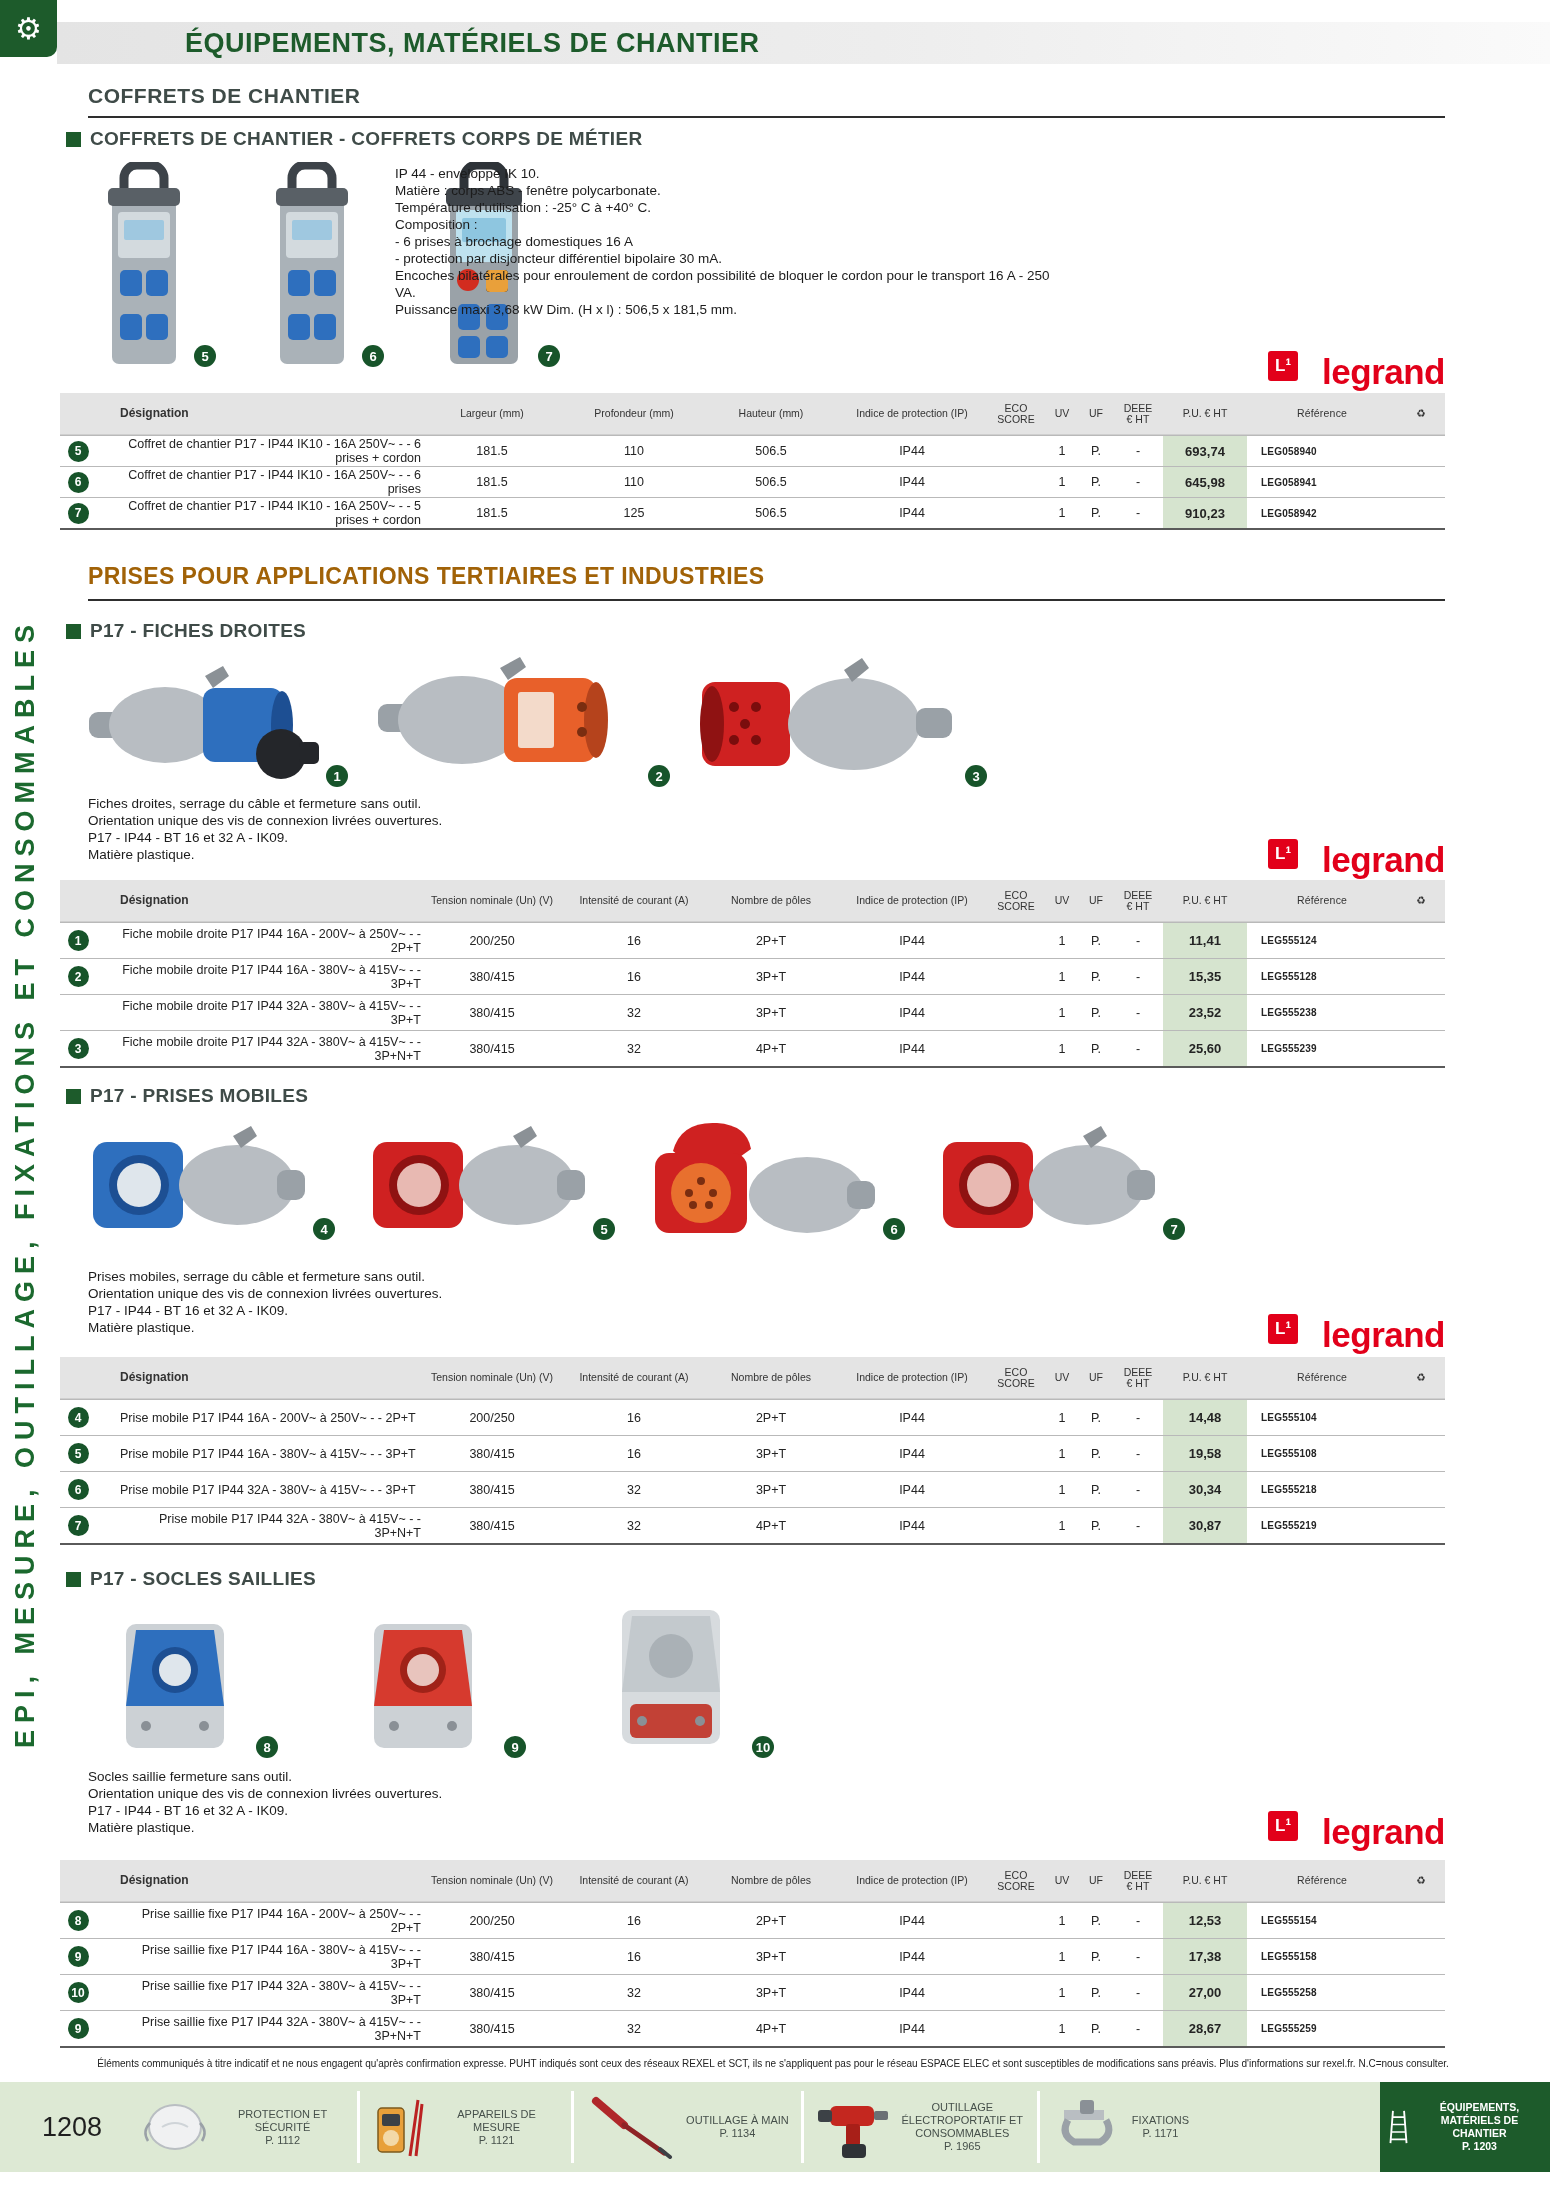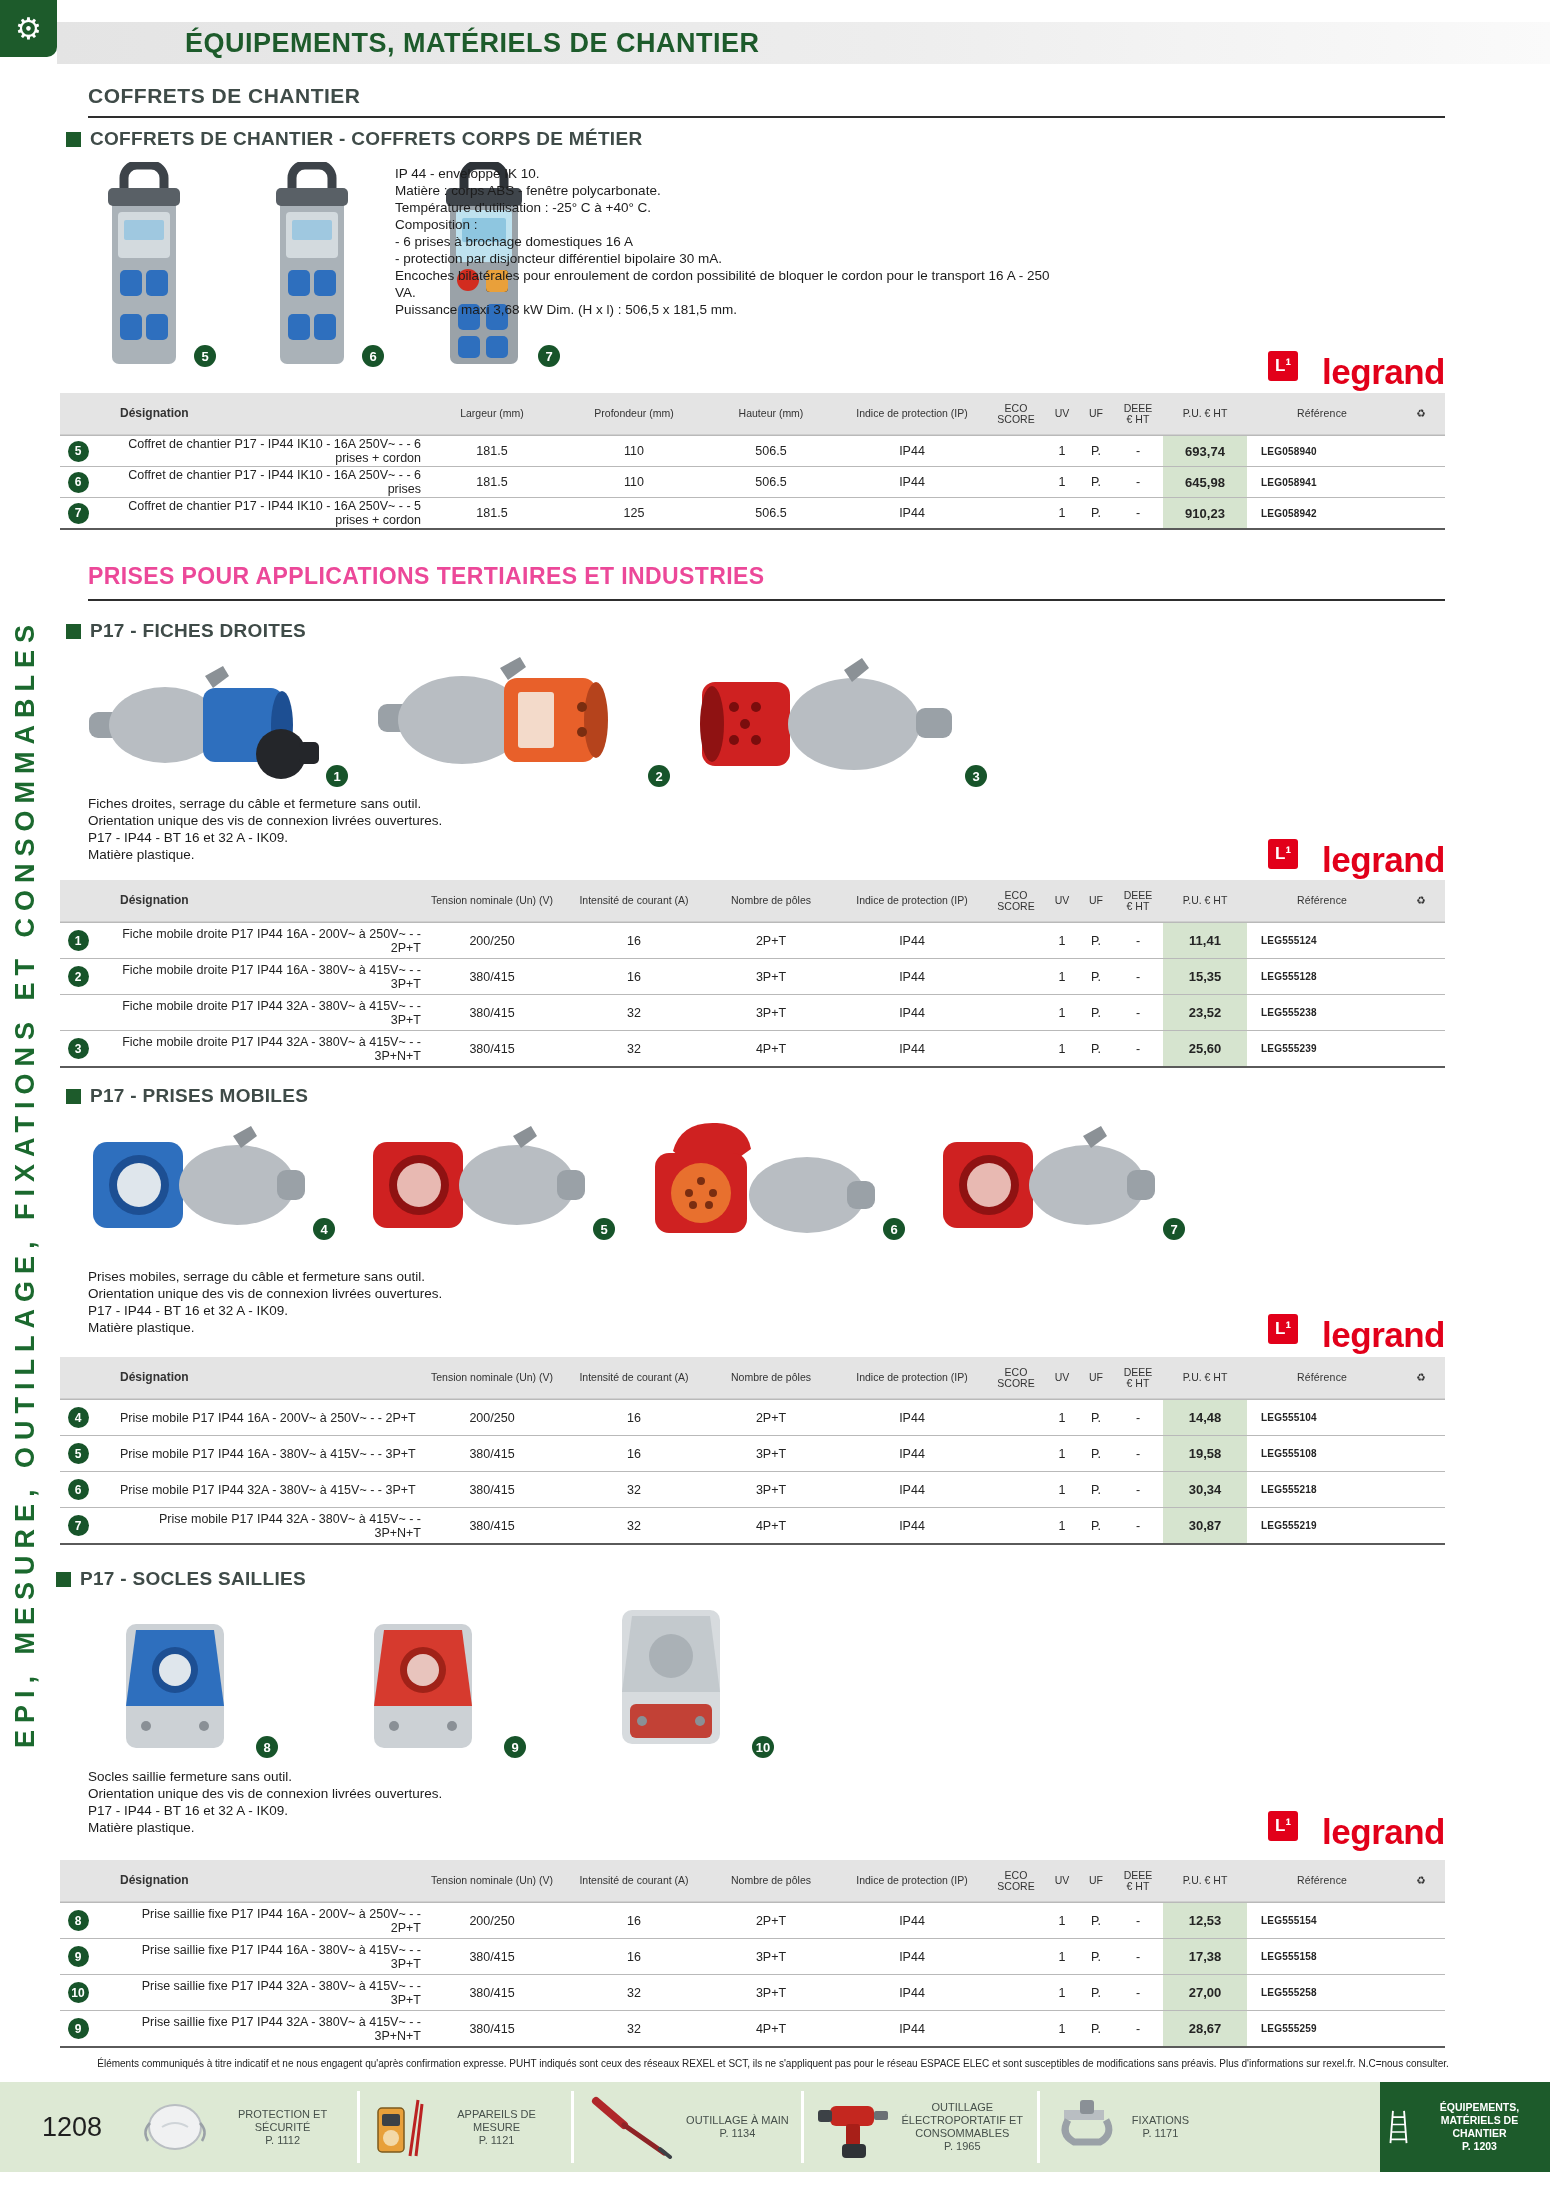--- a/index.html
+++ b/index.html
@@ -16,21 +16,21 @@
   .titlebar { left:57px; top:22px; width:1493px; height:42px;
     background:linear-gradient(to right,#e4e4e4 0%, #ededed 55%, #fafafa 100%); }
   .page-title { position:absolute; left:128px; top:6px; font-size:27px; font-weight:bold; color:#1d5b2b; letter-spacing:.5px; }
   .subtitle { left:88px; top:84px; font-size:21px; font-weight:bold; color:#3f4b48; letter-spacing:.5px; }
   .rule { height:2px; background:#2e2e2e; }
   .rule1 { left:88px; top:116px; width:1357px; }
   .rule2 { left:88px; top:599px; width:1357px; }
 
   .sec-head { display:flex; align-items:center; gap:9px; font-size:19px; font-weight:bold; color:#3f4b48; letter-spacing:.3px; }
   .sq { width:15px; height:15px; background:#1d5b2b; display:inline-block; }
-  .tert-title { left:88px; top:563px; font-size:23px; font-weight:bold; color:#ec4899; letter-spacing:.4px; }
+  .tert-title { left:88px; top:563px; font-size:23px; font-weight:bold; color:#a16207; letter-spacing:.4px; }
 
   .desc { font-size:13.5px; color:#1c1c1c; line-height:17px; }
   .desc div { white-space:normal; }
 
   
   .legrand { display:flex; align-items:center; gap:24px; }
   .lg-sq { width:30px; height:30px; background:#e2001a; border-radius:3px; color:#fff; font-weight:bold;
     font-size:17px; display:flex; align-items:center; justify-content:center; }
   .lg-word { font-size:35px; font-weight:bold; color:#e2001a; letter-spacing:-.5px;margin-top:12px; }
 
@@ -521,21 +521,21 @@
       <div class="tc c-eco"></div>
       <div class="tc c-uv">1</div>
       <div class="tc c-uf">P.</div>
       <div class="tc c-deee">-</div>
       <div class="tc c-pu">30,87</div>
       <div class="tc c-ref">LEG555219</div>
       <div class="tc c-rec"></div>
     </div>
   </div>
 
-<div class="abs sec-head" style="left:56px; top:1568px;">
+<div class="abs sec-head" style="left:66px; top:1568px;">
   <span class="sq"></span>
   <span>P17 - SOCLES SAILLIES</span>
 </div>
 
 <div class="abs imgrow" style="left:100px; top:1600px; gap:70px;">
   <div class="imgitem">
     <svg width="150" height="150" viewBox="0 0 150 150">
       <rect x="26" y="16" width="98" height="124" rx="10" fill="#ccd1d5"></rect>
       <path d="M36,22 L114,22 L124,98 L26,98 Z" fill="#2e6fbe"></path>
       <circle cx="75" cy="62" r="23" fill="#1d4f93"></circle>

